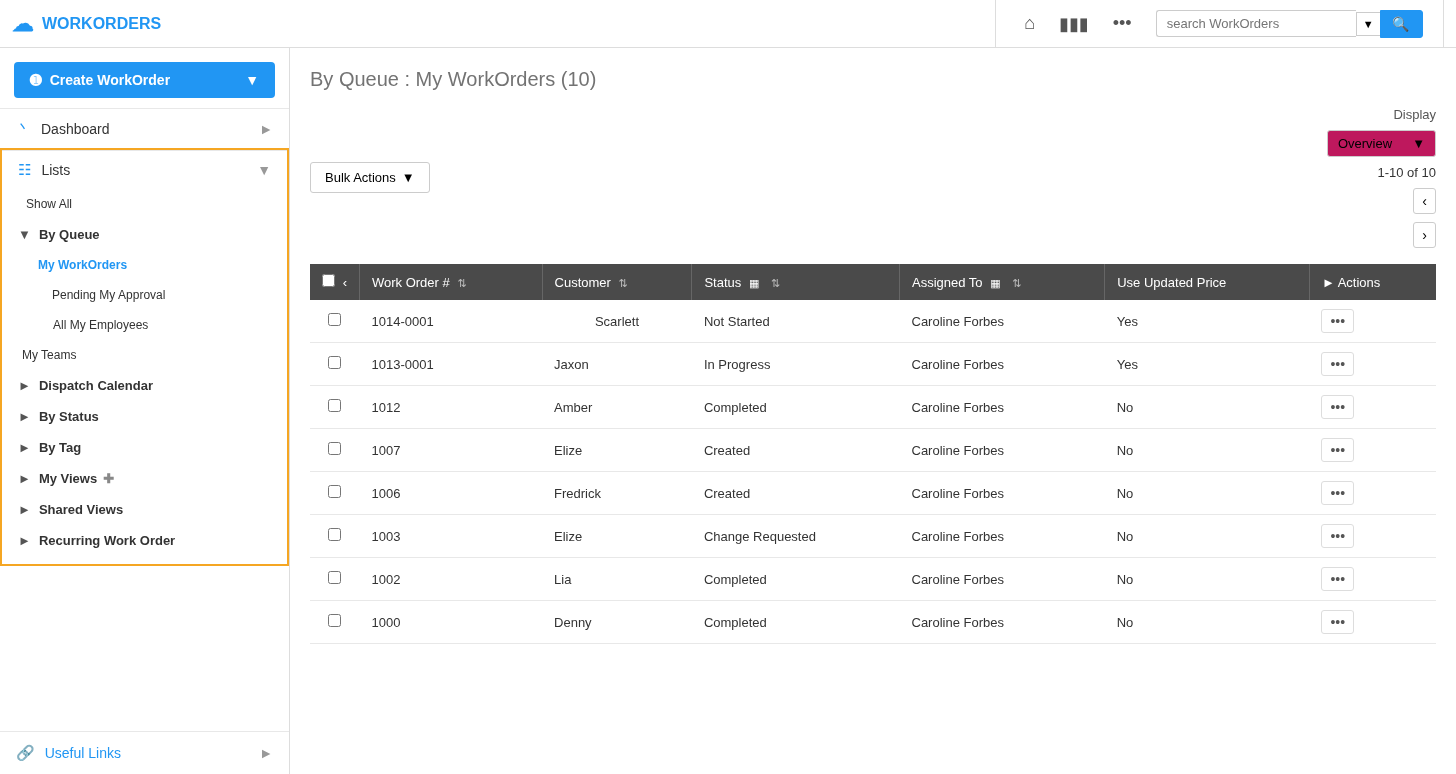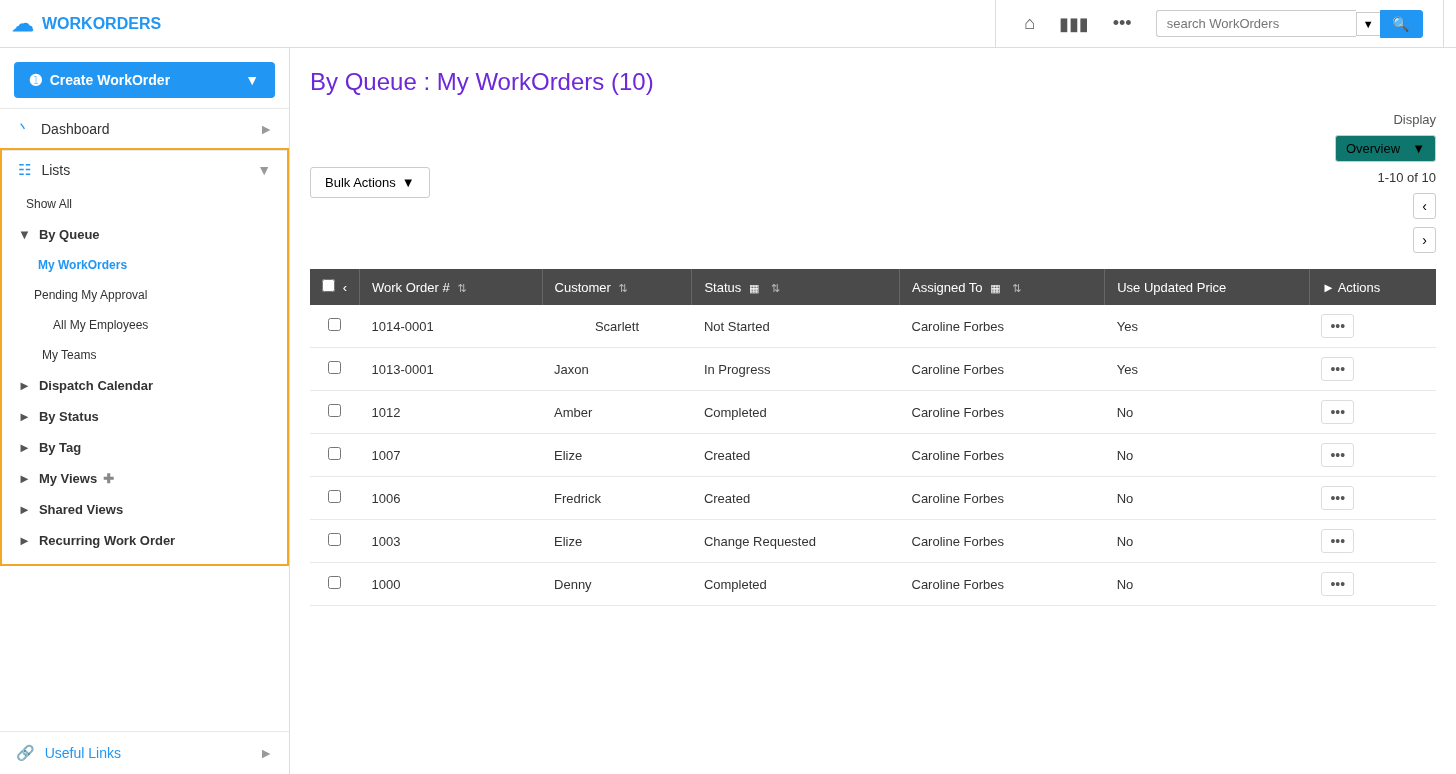--- a/index.html
+++ b/index.html
@@ -92,36 +92,36 @@
       display: flex; align-items: center; justify-content: center; border-radius: 0 4px 4px 0;
       font-size: 11px; color: #555;
     }
 
     
     .content-area {
       flex: 1; overflow: auto; padding: 20px 20px 0;
       position: relative;
     }
     .content-title {
-      font-size: 24px; font-weight: normal; color: #6d28d9; margin-bottom: 16px;
+      font-size: 20px; font-weight: normal; color: #737373; margin-bottom: 16px;
     }
     .content-toolbar {
       display: flex; align-items: center; margin-bottom: 16px;
     }
     .bulk-actions-btn {
       border: 1px solid #ccc; background: #fff; padding: 7px 14px; cursor: pointer;
       font-size: 13px; border-radius: 3px; display: flex; align-items: center; gap: 6px;
     }
     .toolbar-right {
       margin-left: auto; display: flex; align-items: flex-end; gap: 8px; flex-direction: column;
     }
     .display-label { color: #555; font-size: 13px; }
     .display-select {
-      border: 1px solid #ccc; padding: 5px 10px; background: #0f766e; cursor: pointer;
-      font-size: 13px; border-radius: 3px; display: flex; align-items: center; gap: 12px;
+      border: 1px solid #ccc; padding: 5px 10px; background: #be185d; cursor: pointer;
+      font-size: 13px; border-radius: 3px; display: flex; align-items: center; gap: 20px;
     }
     .pagination-info { font-size: 13px; color: #333; }
     .pagination-btn {
       border: 1px solid #ccc; background: #fff; cursor: pointer; padding: 4px 8px;
       font-size: 14px; border-radius: 3px;
     }
 
     
     .work-orders-table {
       width: 100%; border-collapse: collapse; font-size: 13px;
@@ -198,27 +198,27 @@
       </div>
 
       <div class="sidebar-group-header">
         <span class="arrow">▼</span>
         <span>By Queue</span>
       </div>
 
       <div class="sidebar-sub-item active" style="padding-left:36px;">
         <span>My WorkOrders</span>
       </div>
-      <div class="sidebar-sub-item" style="padding-left:32px;">
+      <div class="sidebar-sub-item" style="padding-left:50px;">
         <span>Pending My Approval</span>
       </div>
       <div class="sidebar-sub-item" style="padding-left:51px;">
         <span>All My Employees</span>
       </div>
-      <div class="sidebar-sub-item" style="padding-left:40px;">
+      <div class="sidebar-sub-item" style="padding-left:20px;">
         <span>My Teams</span>
       </div>
 
       <div class="sidebar-group-header">
         <span class="arrow">►</span>
         <span>Dispatch Calendar</span>
       </div>
 
       <div class="sidebar-group-header">
         <span class="arrow">►</span>
@@ -387,20 +387,33 @@
       <td>Caroline Forbes</td>
       <td>No</td>
       <td>
         <button class="actions-btn">•••</button>
       </td>
     </tr>
           <tr>
       <td class="checkbox-col">
         <input type="checkbox" style="">
       </td>
+      <td>1002</td>
+      <td class="status-blue" style="cursor:pointer;">Lia</td>
+      <td class="status-blue">Completed</td>
+      <td>Caroline Forbes</td>
+      <td>No</td>
+      <td>
+        <button class="actions-btn">•••</button>
+      </td>
+    </tr>
+          <tr>
+      <td class="checkbox-col">
+        <input type="checkbox" style="">
+      </td>
       <td>1000</td>
       <td class="status-blue" style="cursor:pointer;">Denny</td>
       <td class="status-blue">Completed</td>
       <td>Caroline Forbes</td>
       <td>No</td>
       <td>
         <button class="actions-btn">•••</button>
       </td>
     </tr>
         </tbody>

